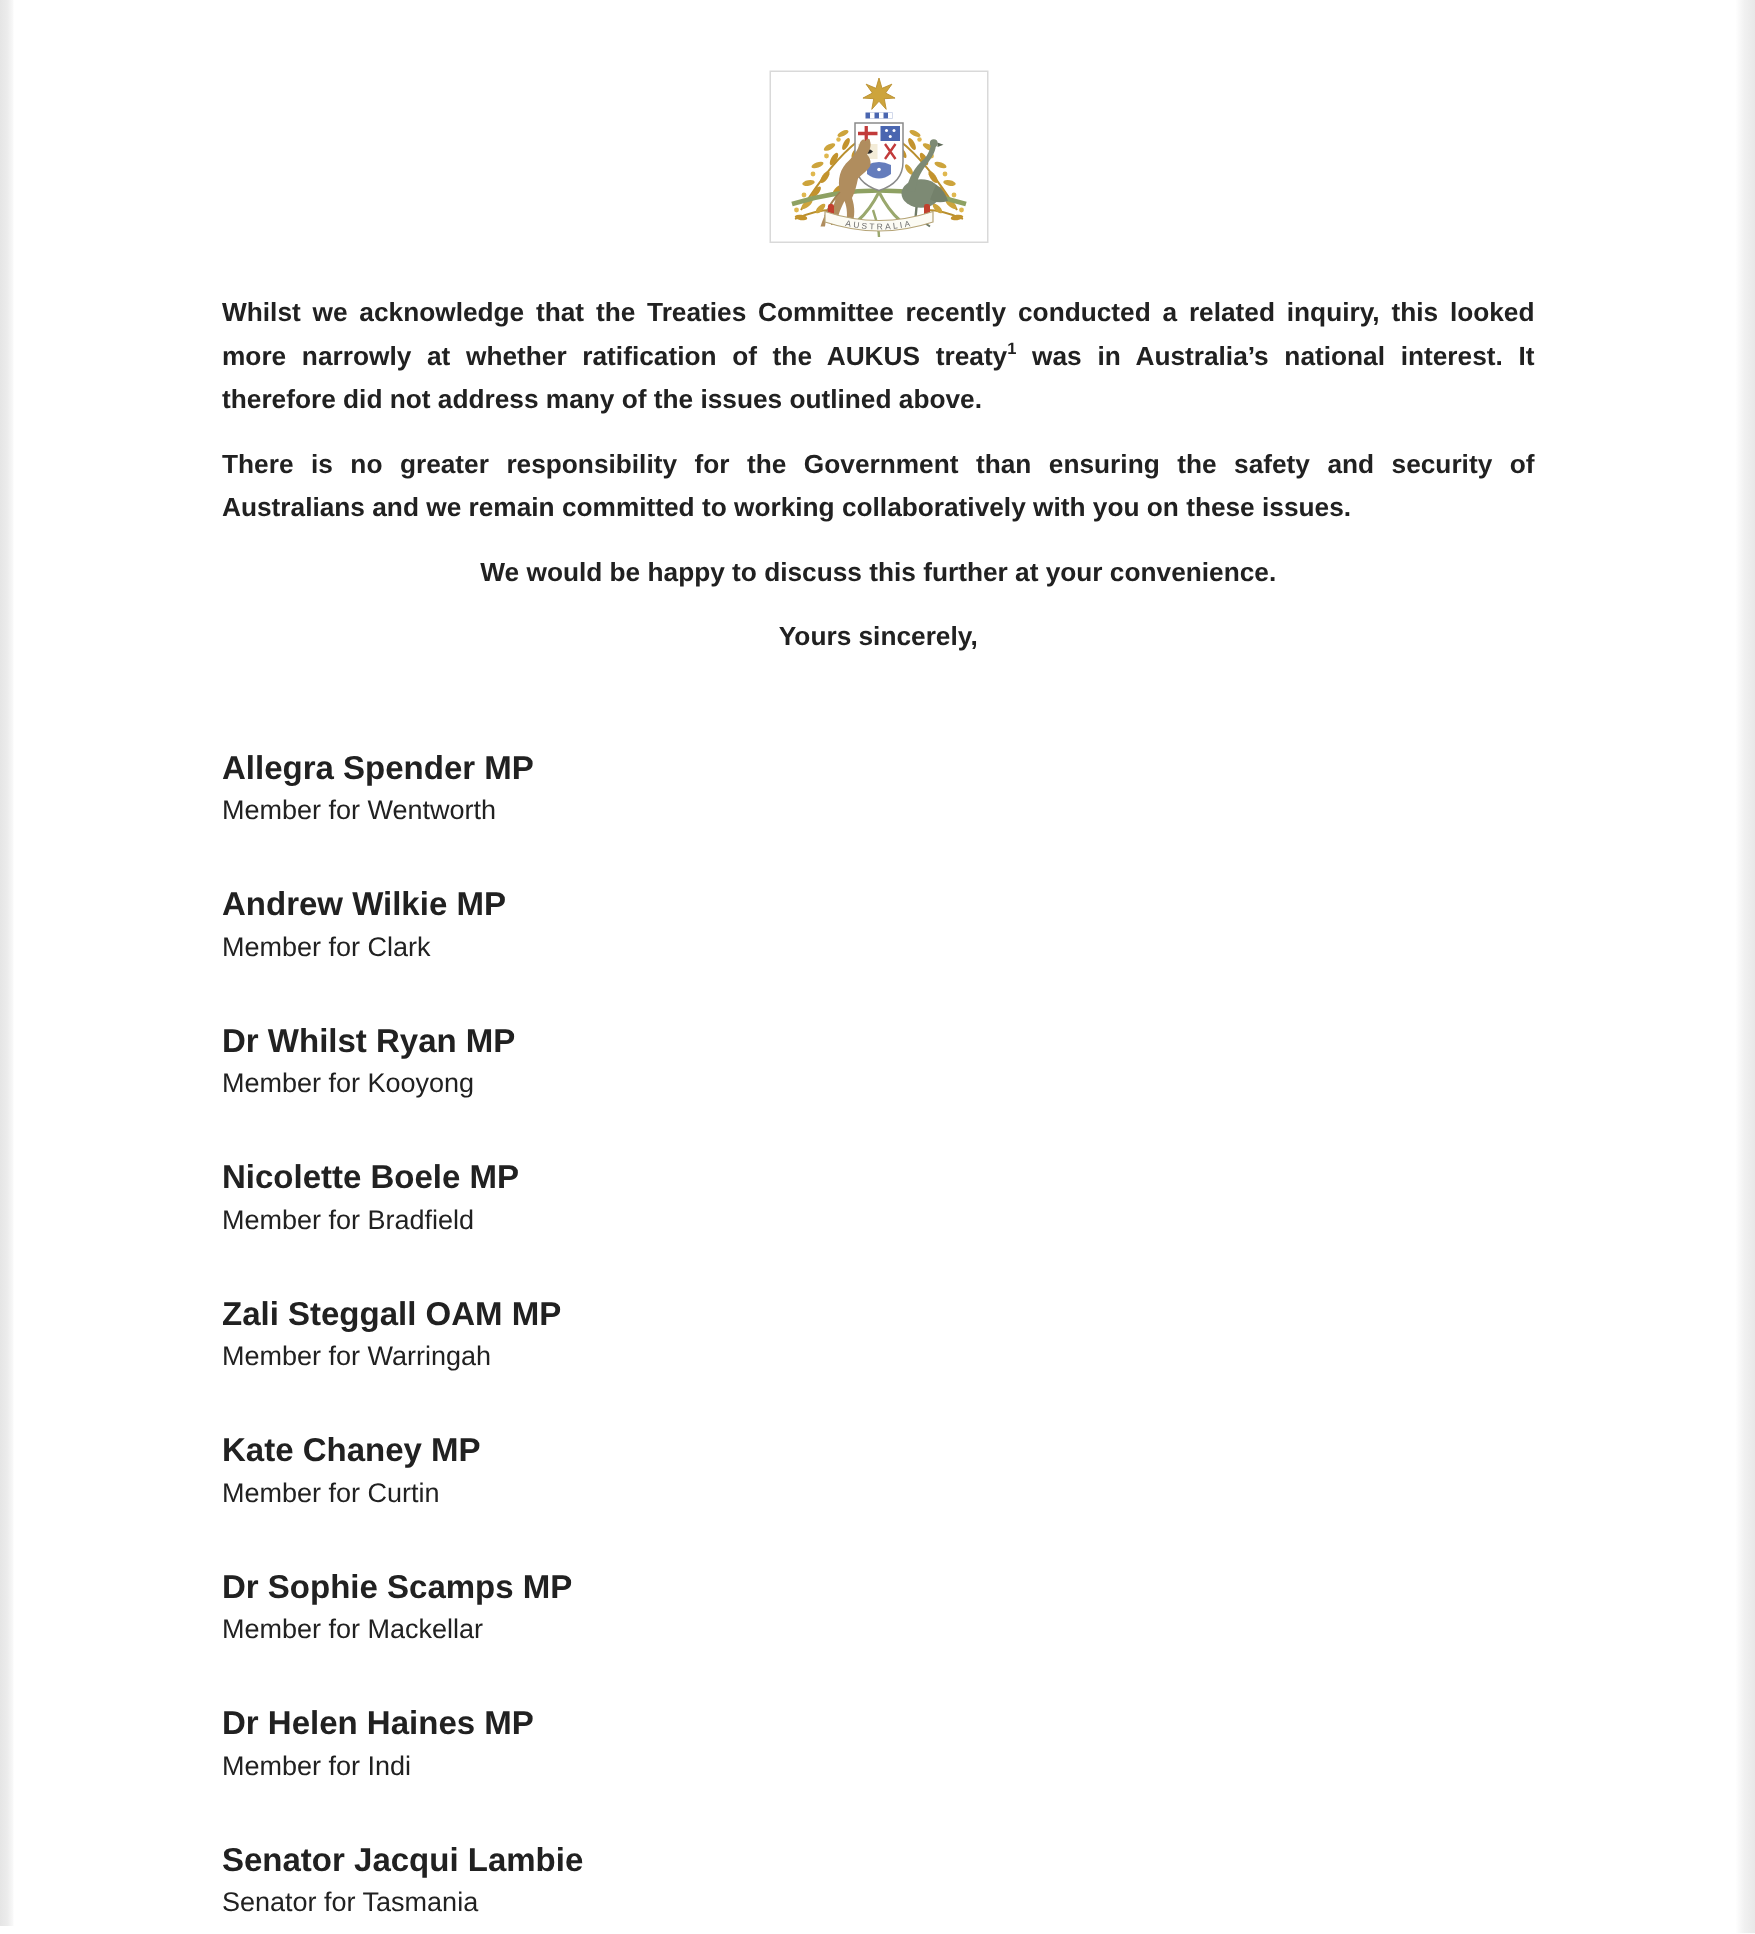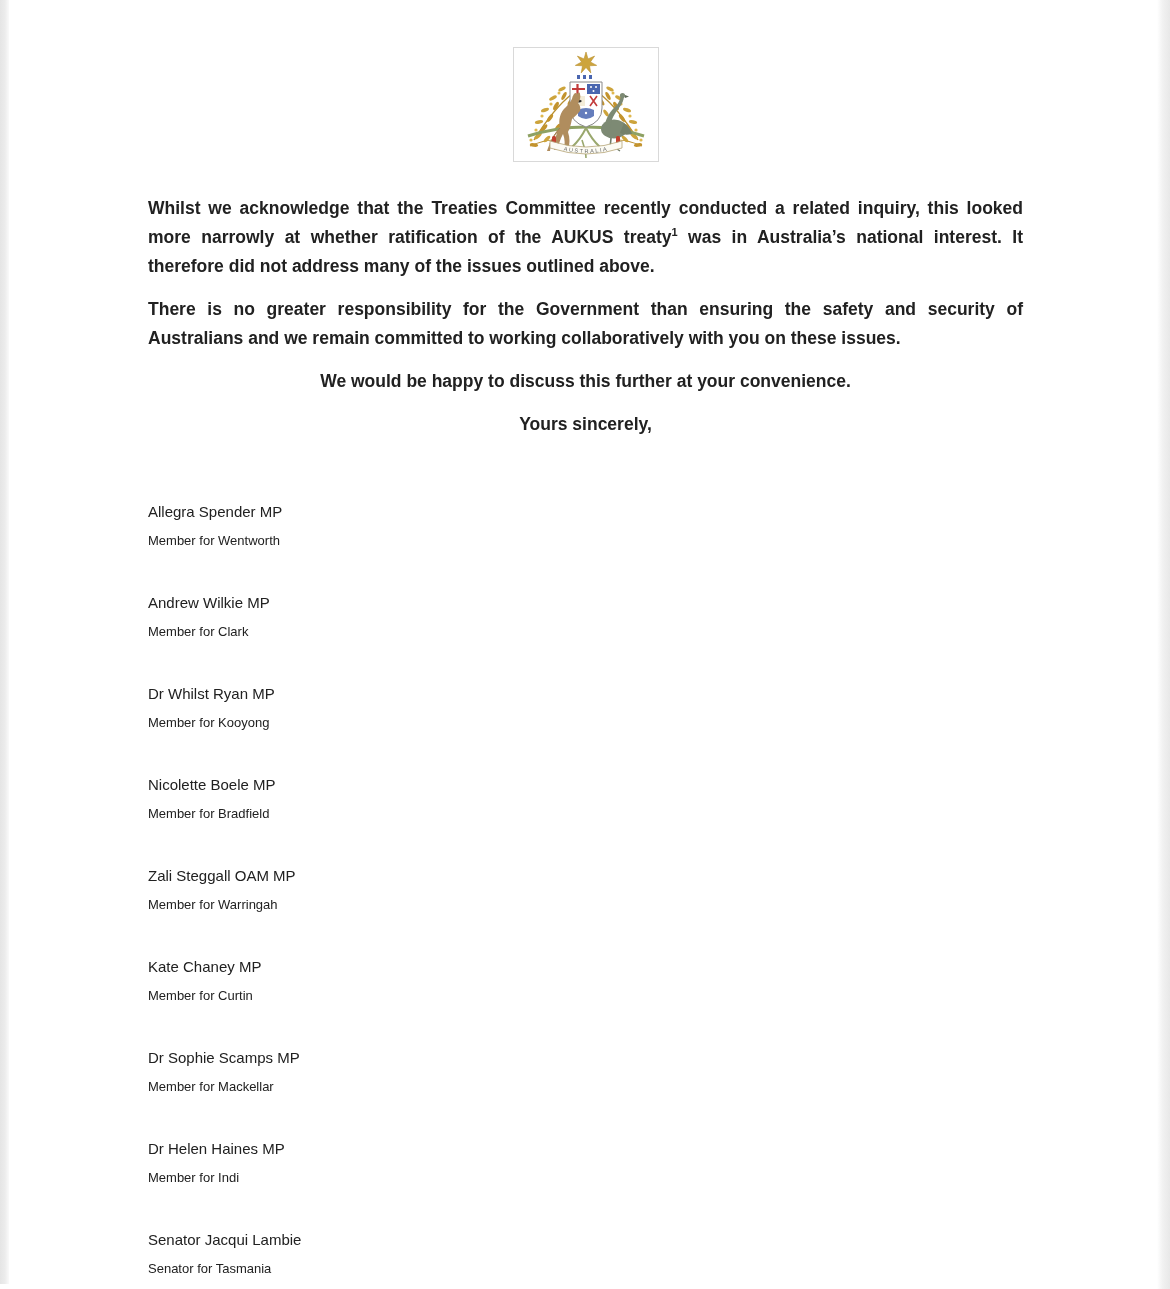--- a/index.html
+++ b/index.html
@@ -38,24 +38,24 @@
   }
   p.no-justify{text-align:center;}
   .closing{margin-bottom:58px;}
   sup.fnref{
     font-size:11px;
     vertical-align:super;
     line-height:0;
   }
   .sig-block{margin:0 0 14px 0;}
   .sig-name{
-    font-size:15px;line-height:29px;font-weight:normal;margin-top:33px;
+    font-size:22px;line-height:29px;font-weight:bold;margin-top:33px;
   }
   .sig-title{
-    font-size:13px;line-height:29px;
+    font-size:18px;line-height:29px;
   }
 </style>
 </head>
 <body>
 
 <div class="viewport">
   <div class="edge-left"></div>
   <div class="edge-right"></div>
 
   <div class="page-content">

